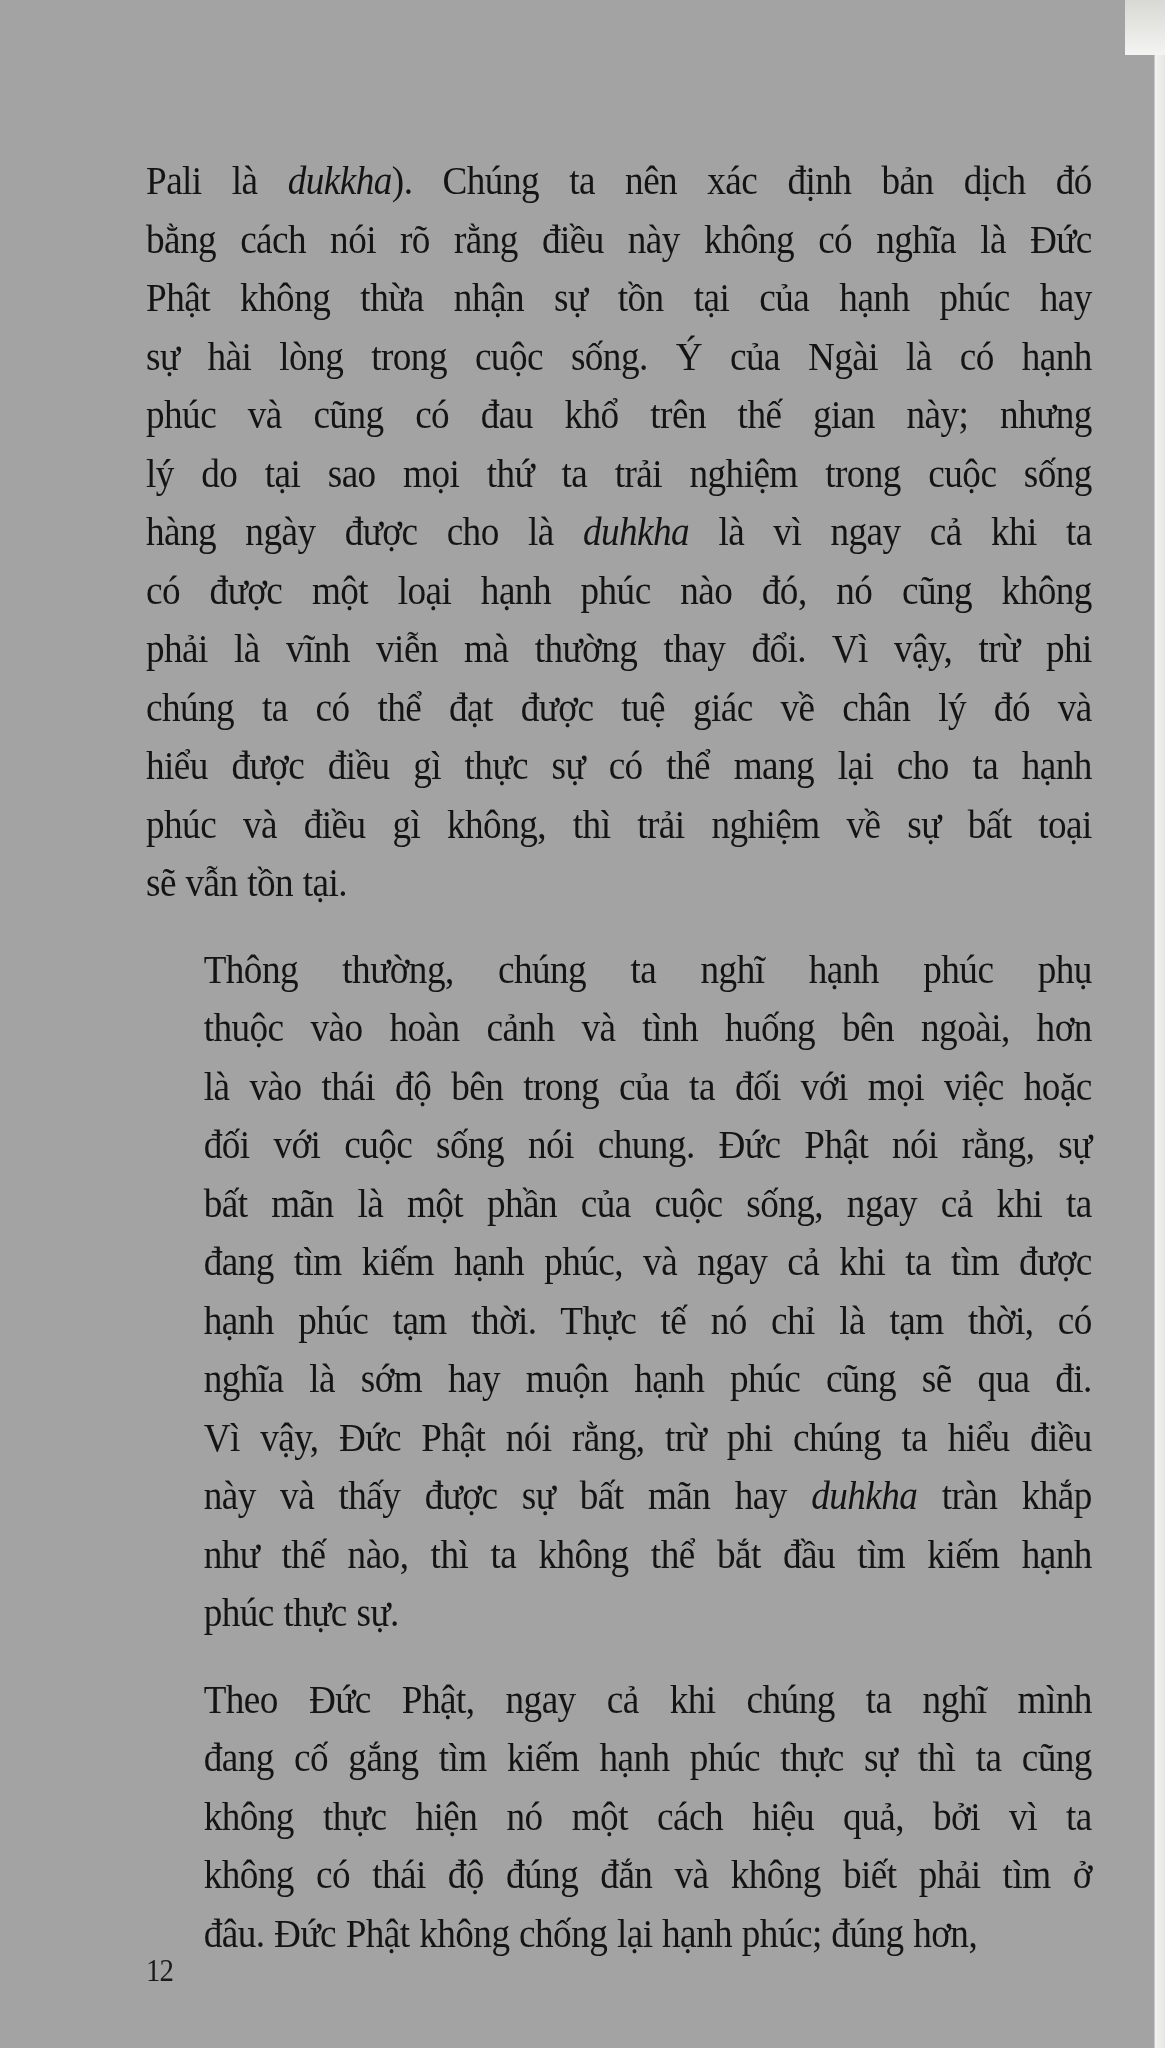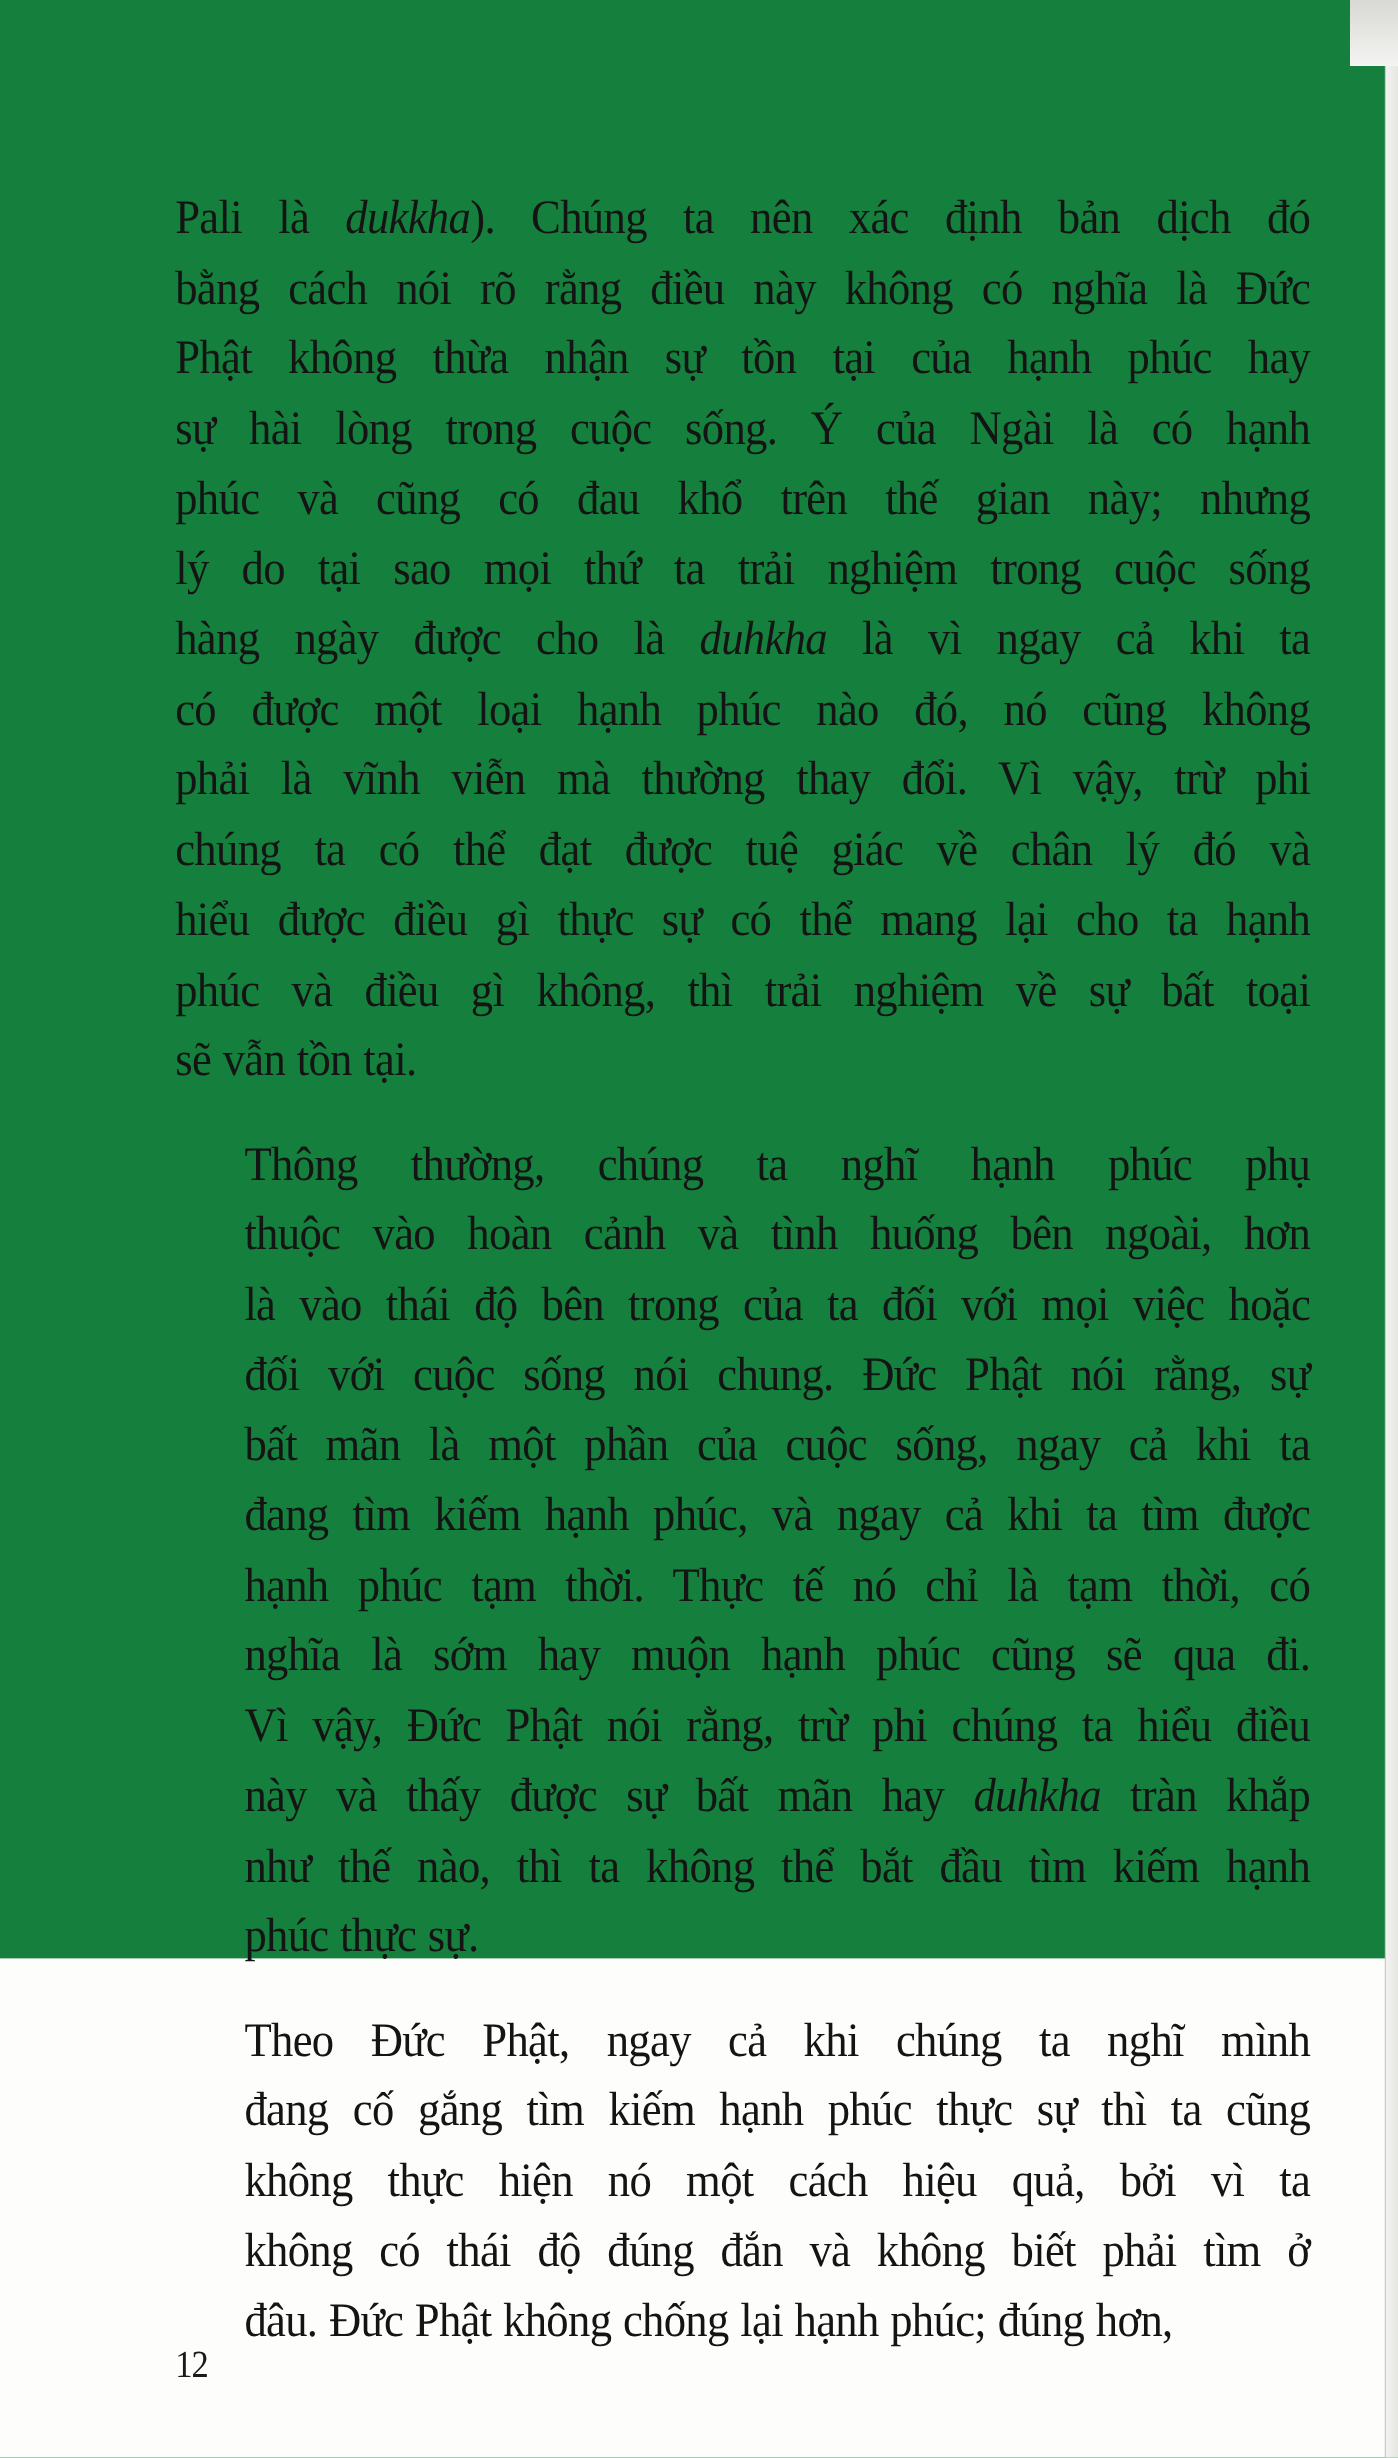--- a/index.html
+++ b/index.html
@@ -11,22 +11,22 @@
     height: 2048px;
     background: #fdfdfc;
     position: relative;
     overflow: hidden;
     font-family: "Liberation Serif", "DejaVu Serif", serif;
     color: #141414;
   }
   .page {
     position: absolute;
     left: 0; top: 0;
-    width: 1165px; height: 1632px;
-    background: #15803d;
+    width: 1165px; height: 2048px;
+    background: #a3a3a3;
   }
   .edge-strip {
     position: absolute;
     top: 0; right: 0;
     width: 10px; height: 2048px;
     background: linear-gradient(to right, #f2f2f0, #e6e6e3);
     border-left: 1px solid #c8c8c4;
   }
   .edge-top {
     position: absolute;

